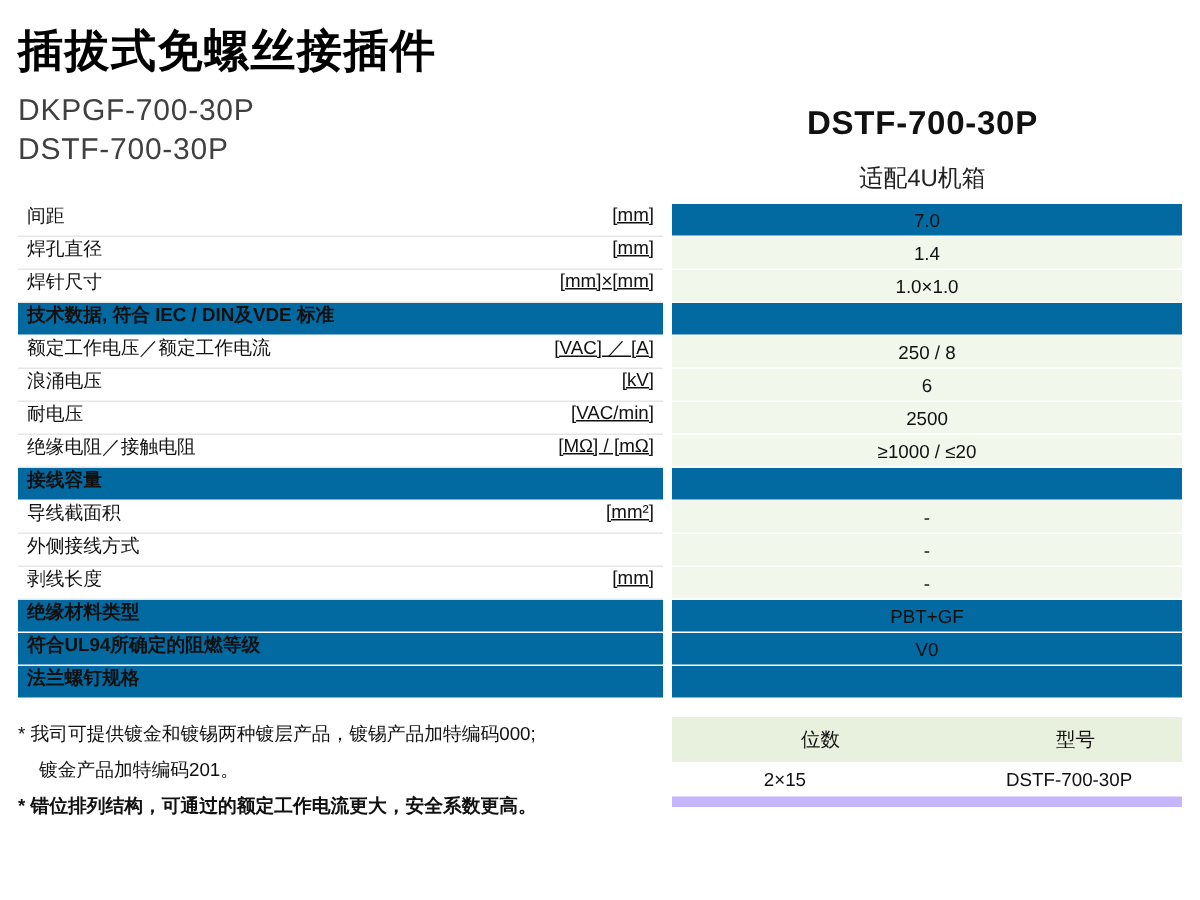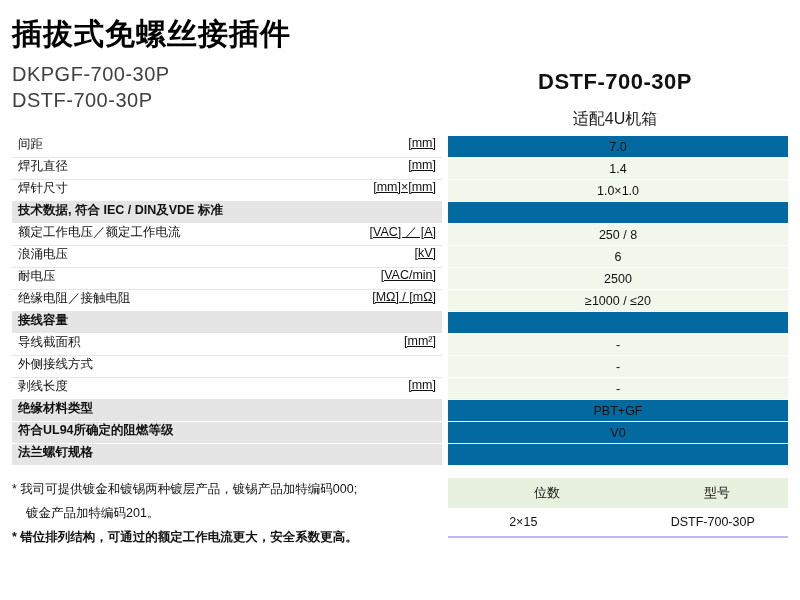--- a/index.html
+++ b/index.html
@@ -64,21 +64,21 @@
 
   .row {
     display: flex;
     align-items: flex-start;
     height: 22px;
     font-size: 12.5px;
     border-bottom: 1px solid #e6e6e6;
     padding: 0 6px;
   }
   .row.section {
-    background: #e5e5e5;
+    background: #0369a1;
     font-weight: bold;
     border-bottom: 1px solid #ffffff;
   }
   .row .label { flex: 1; text-align: left; white-space: nowrap; }
   .row .unit { text-align: right; white-space: nowrap; color: #111; text-decoration: underline; }
 
   .vrow {
     display: flex;
     align-items: center;
     justify-content: center;
@@ -115,21 +115,21 @@
     height: 30px;
     align-items: center;
     font-size: 13px;
   }
   .ftable .fhead div { flex: 1; text-align: center; padding-left: 28px; }
   .ftable .fbody {
     display: flex;
     height: 30px;
     align-items: center;
     font-size: 12.5px;
-    border-bottom: 2px solid #c4b5fd;
+    border-bottom: 7px solid #c4b5fd;
     gap: 39px;
   }
   .ftable .fbody div { flex: 1; text-align: center; }
 </style>
 </head>
 <body>
 
 <div class="page">
 
   <div class="title">插拔式免螺丝接插件</div>

